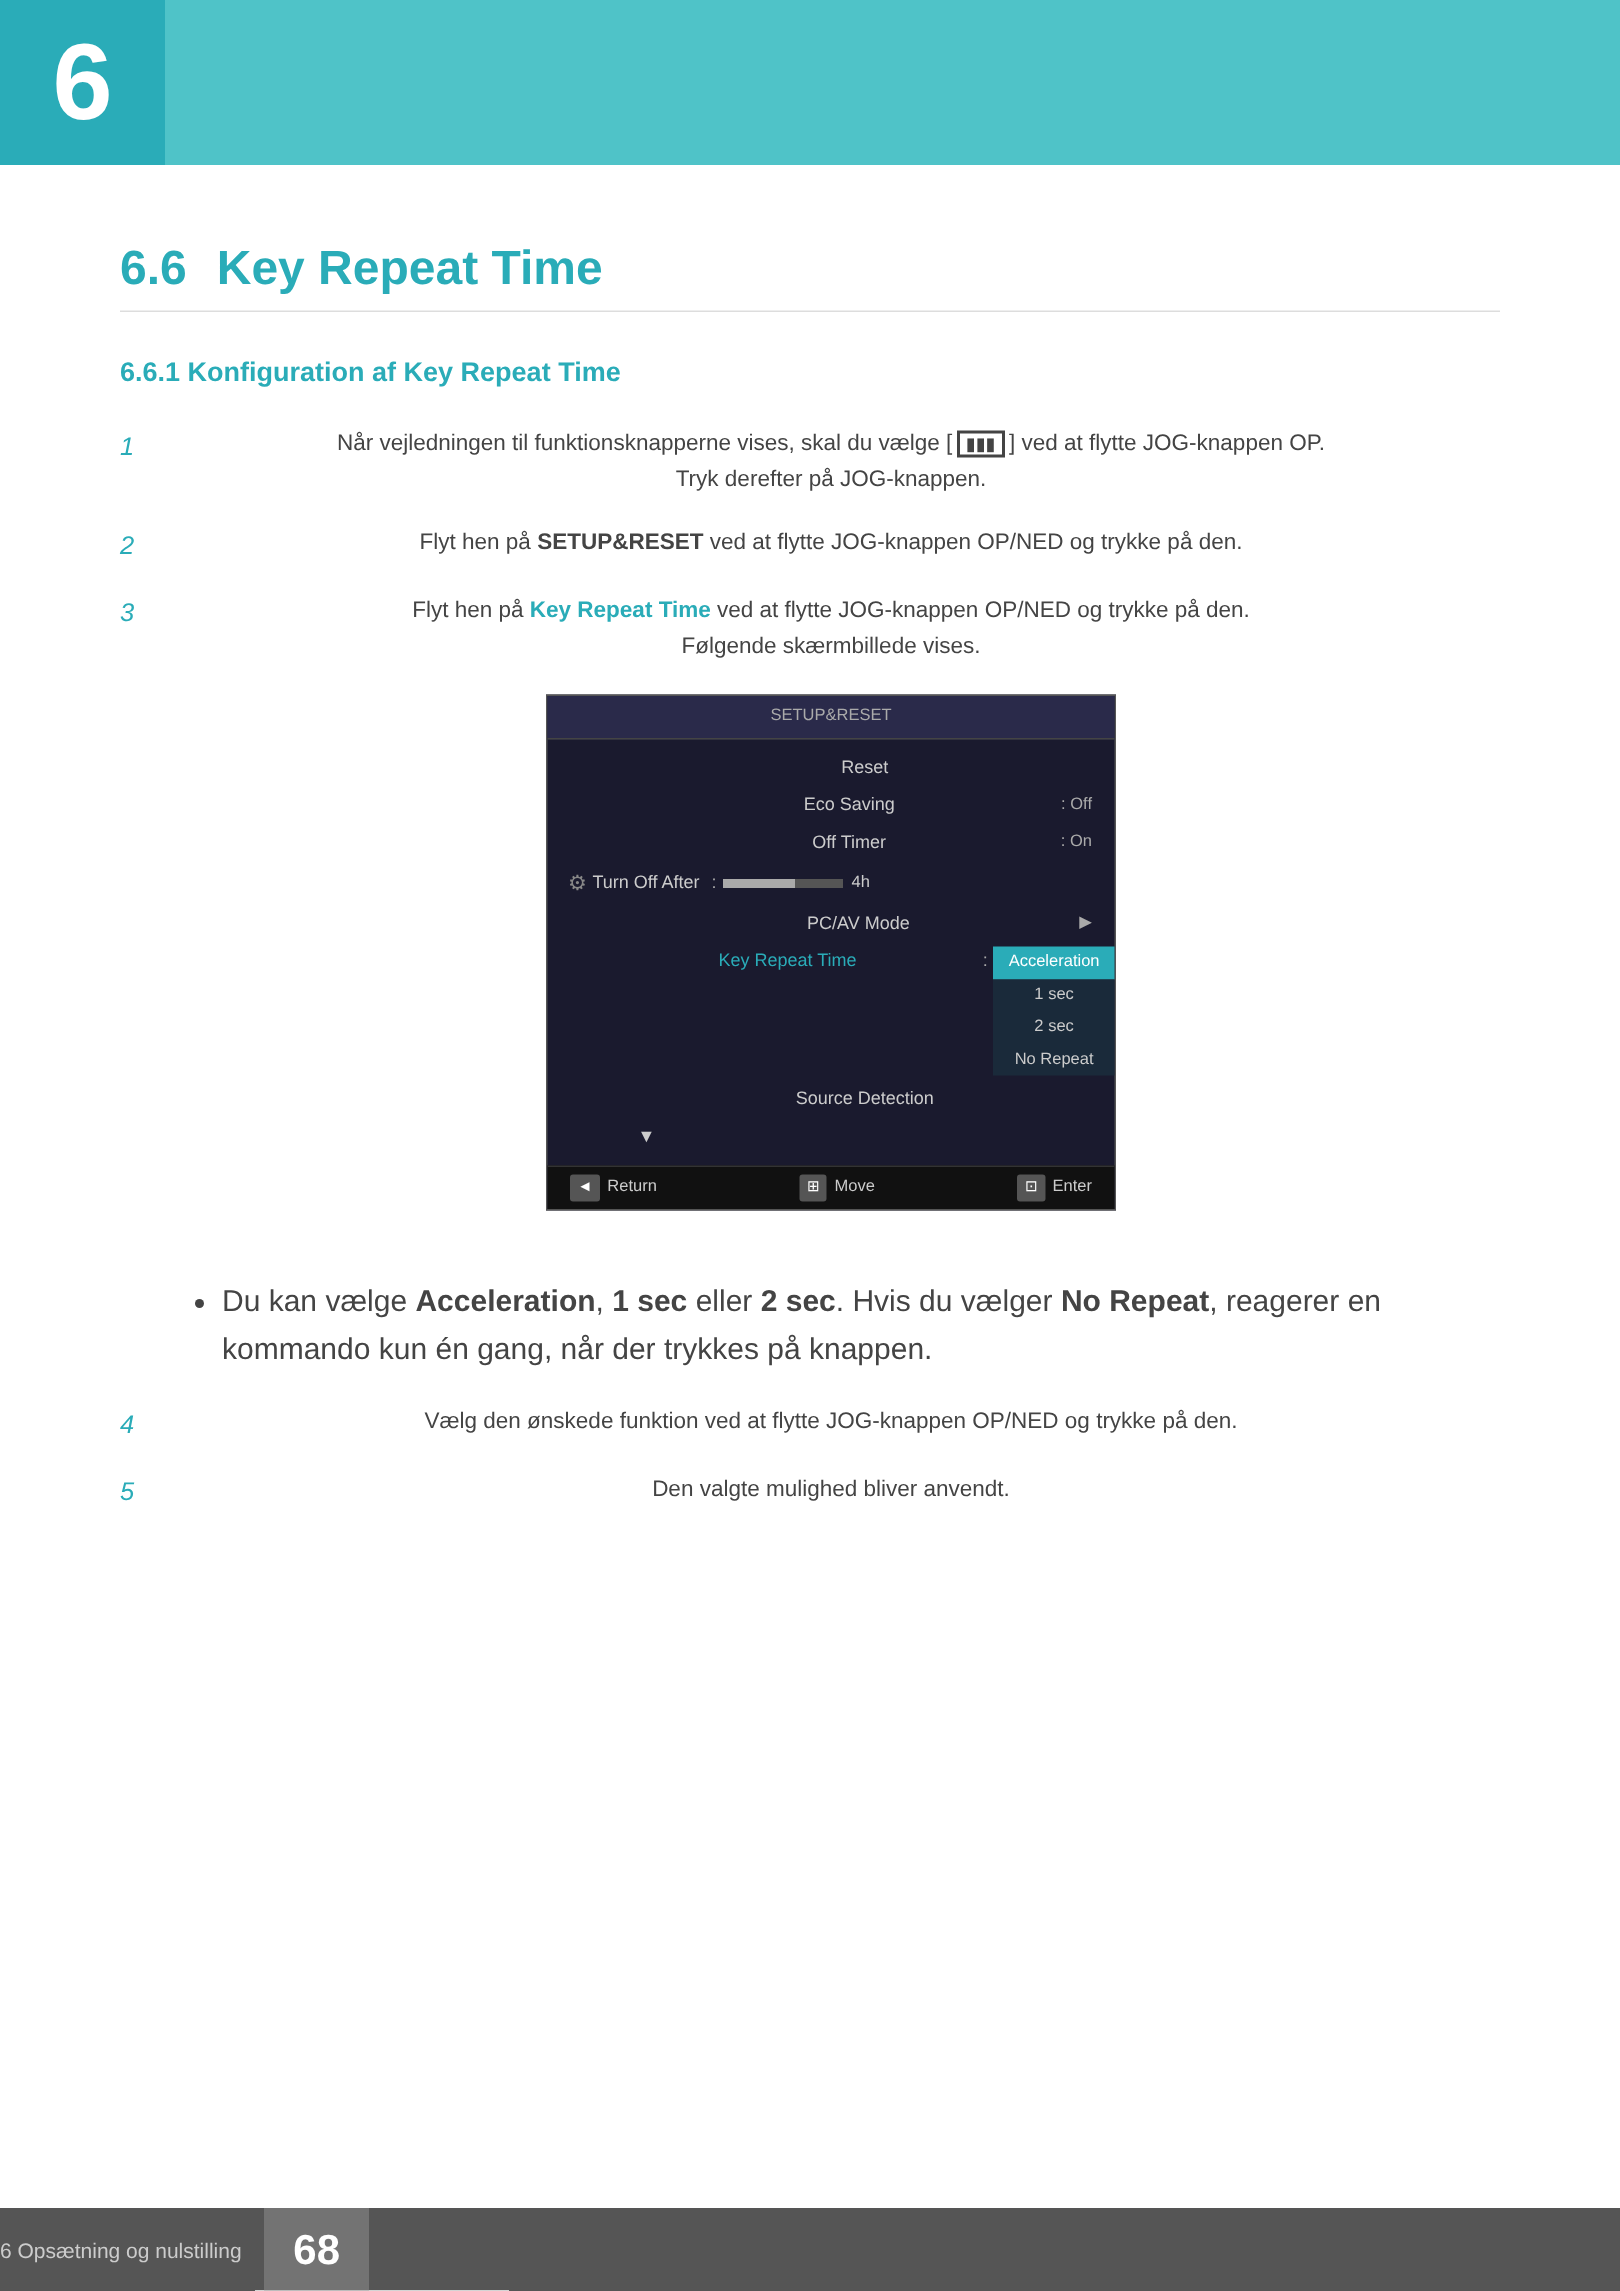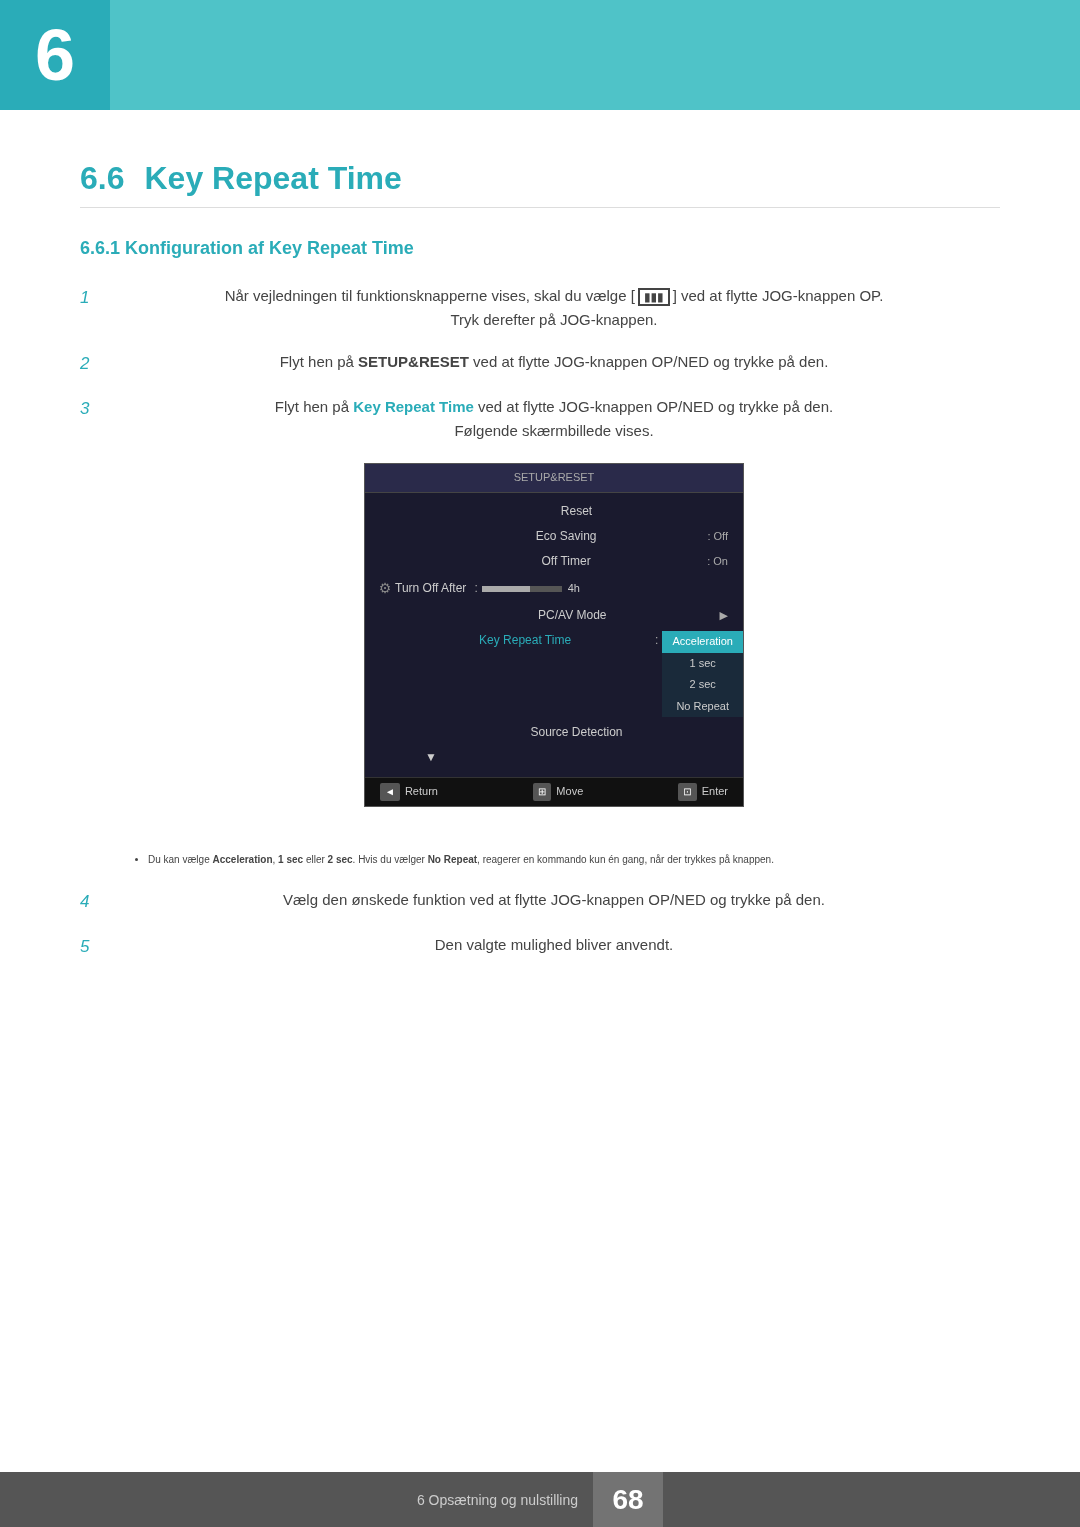--- a/index.html
+++ b/index.html
@@ -229,39 +229,39 @@
       padding: 1px 5px;
       font-size: 10px;
       border-radius: 2px;
     }
 
     
     .bullet-list {
       list-style: disc;
       padding-left: 40px;
       margin: 15px 0 20px 28px;
-      font-size: 10px;
+      font-size: 20px;
       color: #444;
       line-height: 1.6;
     }
     .bullet-list li {
       margin-bottom: 8px;
     }
 
     
     .page-footer {
       position: absolute;
       bottom: 0;
       left: 0;
       right: 0;
       height: 55px;
       background: #555;
       display: flex;
       align-items: center;
-      justify-content: center;
+      justify-content: flex-start;
       padding-right: 0;
     }
     .footer-text {
       color: #ccc;
       font-size: 14px;
       padding-right: 15px;
     }
     .footer-page-number {
       background: #737373;
       color: #fff;

